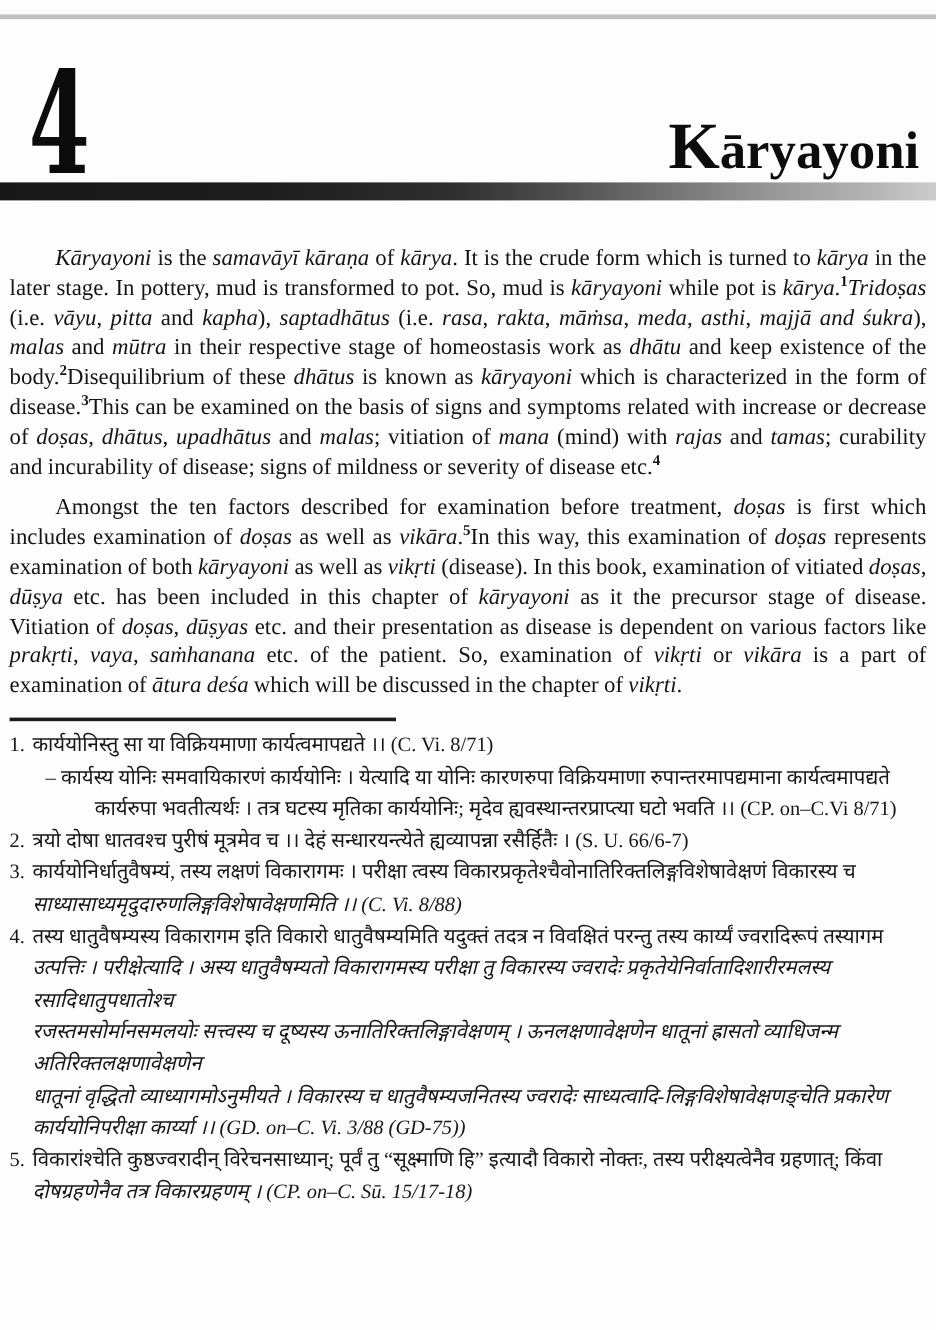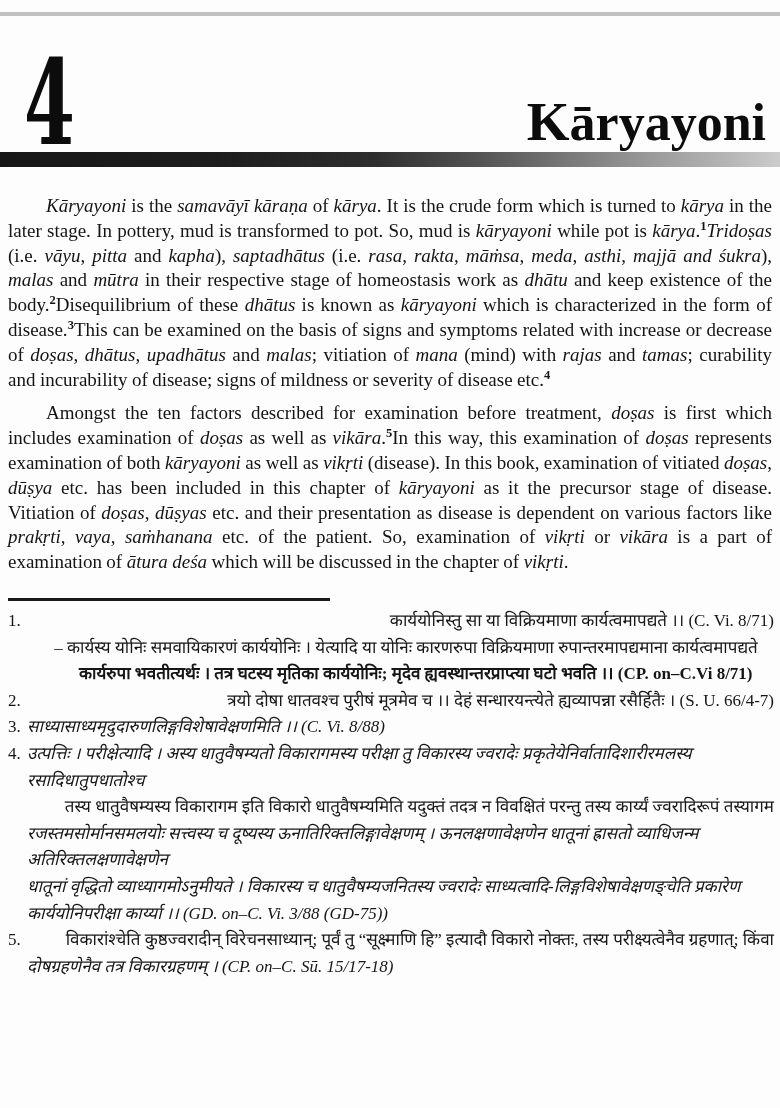--- a/index.html
+++ b/index.html
@@ -25,30 +25,30 @@
     color: #0c0c0c;
     transform: scale(.62, 1); transform-origin: left top;
   }
 
   .title {
     position: absolute; right: 14px; top: 94px;
     font-family: "Liberation Serif", serif; font-weight: bold;
     color: #0c0c0c; white-space: nowrap; line-height: 1;
   }
   .title .tk { font-size: 55px; }
-  .title .tr { font-size: 52px; }
+  .title .tr { font-size: 44px; }
 
   .grad-bar {
     position: absolute; left: 0; top: 152px; width: 780px; height: 15px;
     background: linear-gradient(90deg,
       #171717 0%, #1d1d1d 28%, #2e2e2e 48%, #555555 62%,
       #7c7c7c 74%, #9c9c9c 84%, #b4b4b4 93%, #cccccc 100%);
   }
 
-  .body-text { position: absolute; left: 8px; top: 194px; width: 764px; }
+  .body-text { position: absolute; left: 8px; top: 204px; width: 764px; }
   p.para {
     font-size: 19px; line-height: 24.8px;
     text-align: justify; text-indent: 38px;
     word-spacing: -0.3px; color: #141414;
   }
   p.para + p.para { margin-top: 9px; }
   p.para i { font-style: italic; }
   sup.fnref {
     font-size: 12.5px; font-weight: bold;
     vertical-align: super; line-height: 0;
@@ -58,24 +58,24 @@
     position: absolute; left: 8px; top: 598px;
     width: 322px; height: 2.5px; background: #1b1b1b;
   }
 
   .footnotes {
     position: absolute; left: 8px; top: 608px; width: 766px;
     font-size: 17px; line-height: 26.6px; color: #161616;
   }
   .fn { position: relative; }
   .fn-num { position: absolute; left: 0; top: 0; }
-  .fn-line.first { padding-left: 19px; text-align: right; }
+  .fn-line.first { padding-left: 19px; }
   .fn-line.cont1 { padding-left: 19px; font-style: italic; }
-  .fn-line.dash  { padding-left: 30px; text-align: center; }
-  .fn-line.cont2 { padding-left: 71px; font-weight: bold; }
+  .fn-line.dash  { padding-left: 30px; }
+  .fn-line.cont2 { padding-left: 71px; }
 </style>
 </head>
 <body>
 
 <div class="page">
 
   <div class="top-edge-line"></div>
 
   <div class="chapter-num">4</div>
 
@@ -92,30 +92,31 @@
 
   <div class="footnotes">
       <div class="fn">
         <span class="fn-num">1.</span>
         <div class="fn-line first">कार्ययोनिस्तु सा या विक्रियमाणा कार्यत्वमापद्यते ।। (C. Vi. 8/71)</div>
         <div class="fn-line dash">– कार्यस्य योनिः समवायिकारणं कार्ययोनिः । येत्यादि या योनिः कारणरुपा विक्रियमाणा रुपान्तरमापद्यमाना कार्यत्वमापद्यते</div>
         <div class="fn-line cont2">कार्यरुपा भवतीत्यर्थः । तत्र घटस्य मृतिका कार्ययोनिः; मृदेव ह्यवस्थान्तरप्राप्त्या घटो भवति ।। (CP. on–C.Vi 8/71)</div>
       </div>
       <div class="fn">
         <span class="fn-num">2.</span>
-        <div class="fn-line first">त्रयो दोषा धातवश्च पुरीषं मूत्रमेव च ।। देहं सन्धारयन्त्येते ह्यव्यापन्ना रसैर्हितैः । (S. U. 66/4-7)</div>
+        <div class="fn-line first">त्रयो दोषा धातवश्च पुरीषं मूत्रमेव च ।। देहं सन्धारयन्त्येते ह्यव्यापन्ना रसैर्हितैः । (S. U. 66/6-7)</div>
       </div>
       <div class="fn">
         <span class="fn-num">3.</span>
+        <div class="fn-line first">कार्ययोनिर्धातुवैषम्यं, तस्य लक्षणं विकारागमः । परीक्षा त्वस्य विकारप्रकृतेश्चैवोनातिरिक्तलिङ्गविशेषावेक्षणं विकारस्य च</div>
         <div class="fn-line cont1">साध्यासाध्यमृदुदारुणलिङ्गविशेषावेक्षणमिति ।। (C. Vi. 8/88)</div>
       </div>
       <div class="fn">
         <span class="fn-num">4.</span>
+        <div class="fn-line first">तस्य धातुवैषम्यस्य विकारागम इति विकारो धातुवैषम्यमिति यदुक्तं तदत्र न विवक्षितं परन्तु तस्य कार्य्यं ज्वरादिरूपं तस्यागम</div>
         <div class="fn-line cont1">उत्पत्तिः । परीक्षेत्यादि । अस्य धातुवैषम्यतो विकारागमस्य परीक्षा तु विकारस्य ज्वरादेः प्रकृतेयेनिर्वातादिशारीरमलस्य रसादिधातुपधातोश्च</div>
-        <div class="fn-line first">तस्य धातुवैषम्यस्य विकारागम इति विकारो धातुवैषम्यमिति यदुक्तं तदत्र न विवक्षितं परन्तु तस्य कार्य्यं ज्वरादिरूपं तस्यागम</div>
         <div class="fn-line cont1">रजस्तमसोर्मानसमलयोः सत्त्वस्य च दूष्यस्य ऊनातिरिक्तलिङ्गावेक्षणम् । ऊनलक्षणावेक्षणेन धातूनां ह्रासतो व्याधिजन्म अतिरिक्तलक्षणावेक्षणेन</div>
         <div class="fn-line cont1">धातूनां वृद्धितो व्याध्यागमोऽनुमीयते । विकारस्य च धातुवैषम्यजनितस्य ज्वरादेः साध्यत्वादि-लिङ्गविशेषावेक्षणङ्चेति प्रकारेण</div>
         <div class="fn-line cont1">कार्ययोनिपरीक्षा कार्य्या ।। (GD. on–C. Vi. 3/88 (GD-75))</div>
       </div>
       <div class="fn">
         <span class="fn-num">5.</span>
         <div class="fn-line first">विकारांश्चेति कुष्ठज्वरादीन् विरेचनसाध्यान्; पूर्वं तु “सूक्ष्माणि हि” इत्यादौ विकारो नोक्तः, तस्य परीक्ष्यत्वेनैव ग्रहणात्; किंवा</div>
         <div class="fn-line cont1">दोषग्रहणेनैव तत्र विकारग्रहणम् । (CP. on–C. Sū. 15/17-18)</div>
       </div>
     </div>

